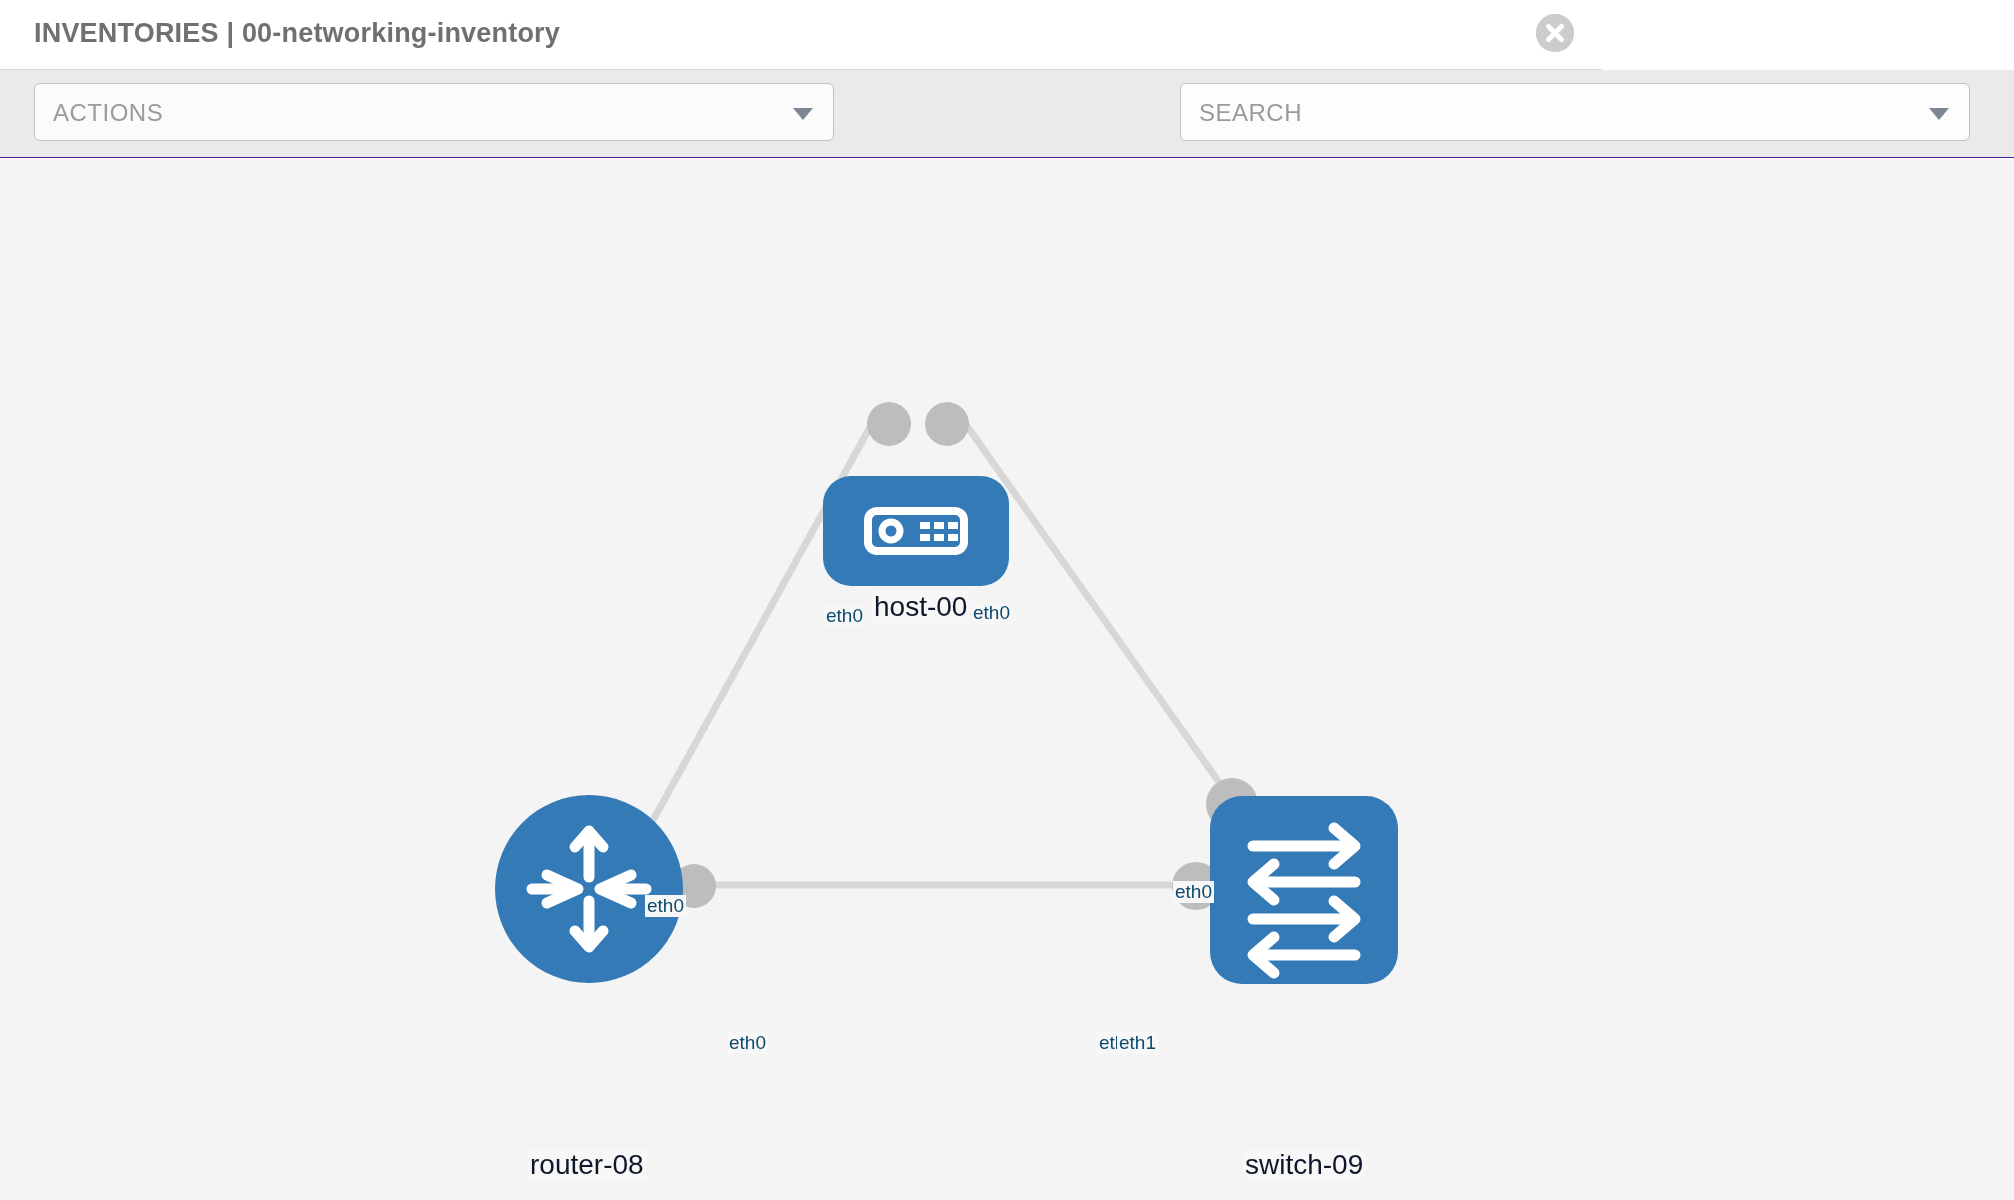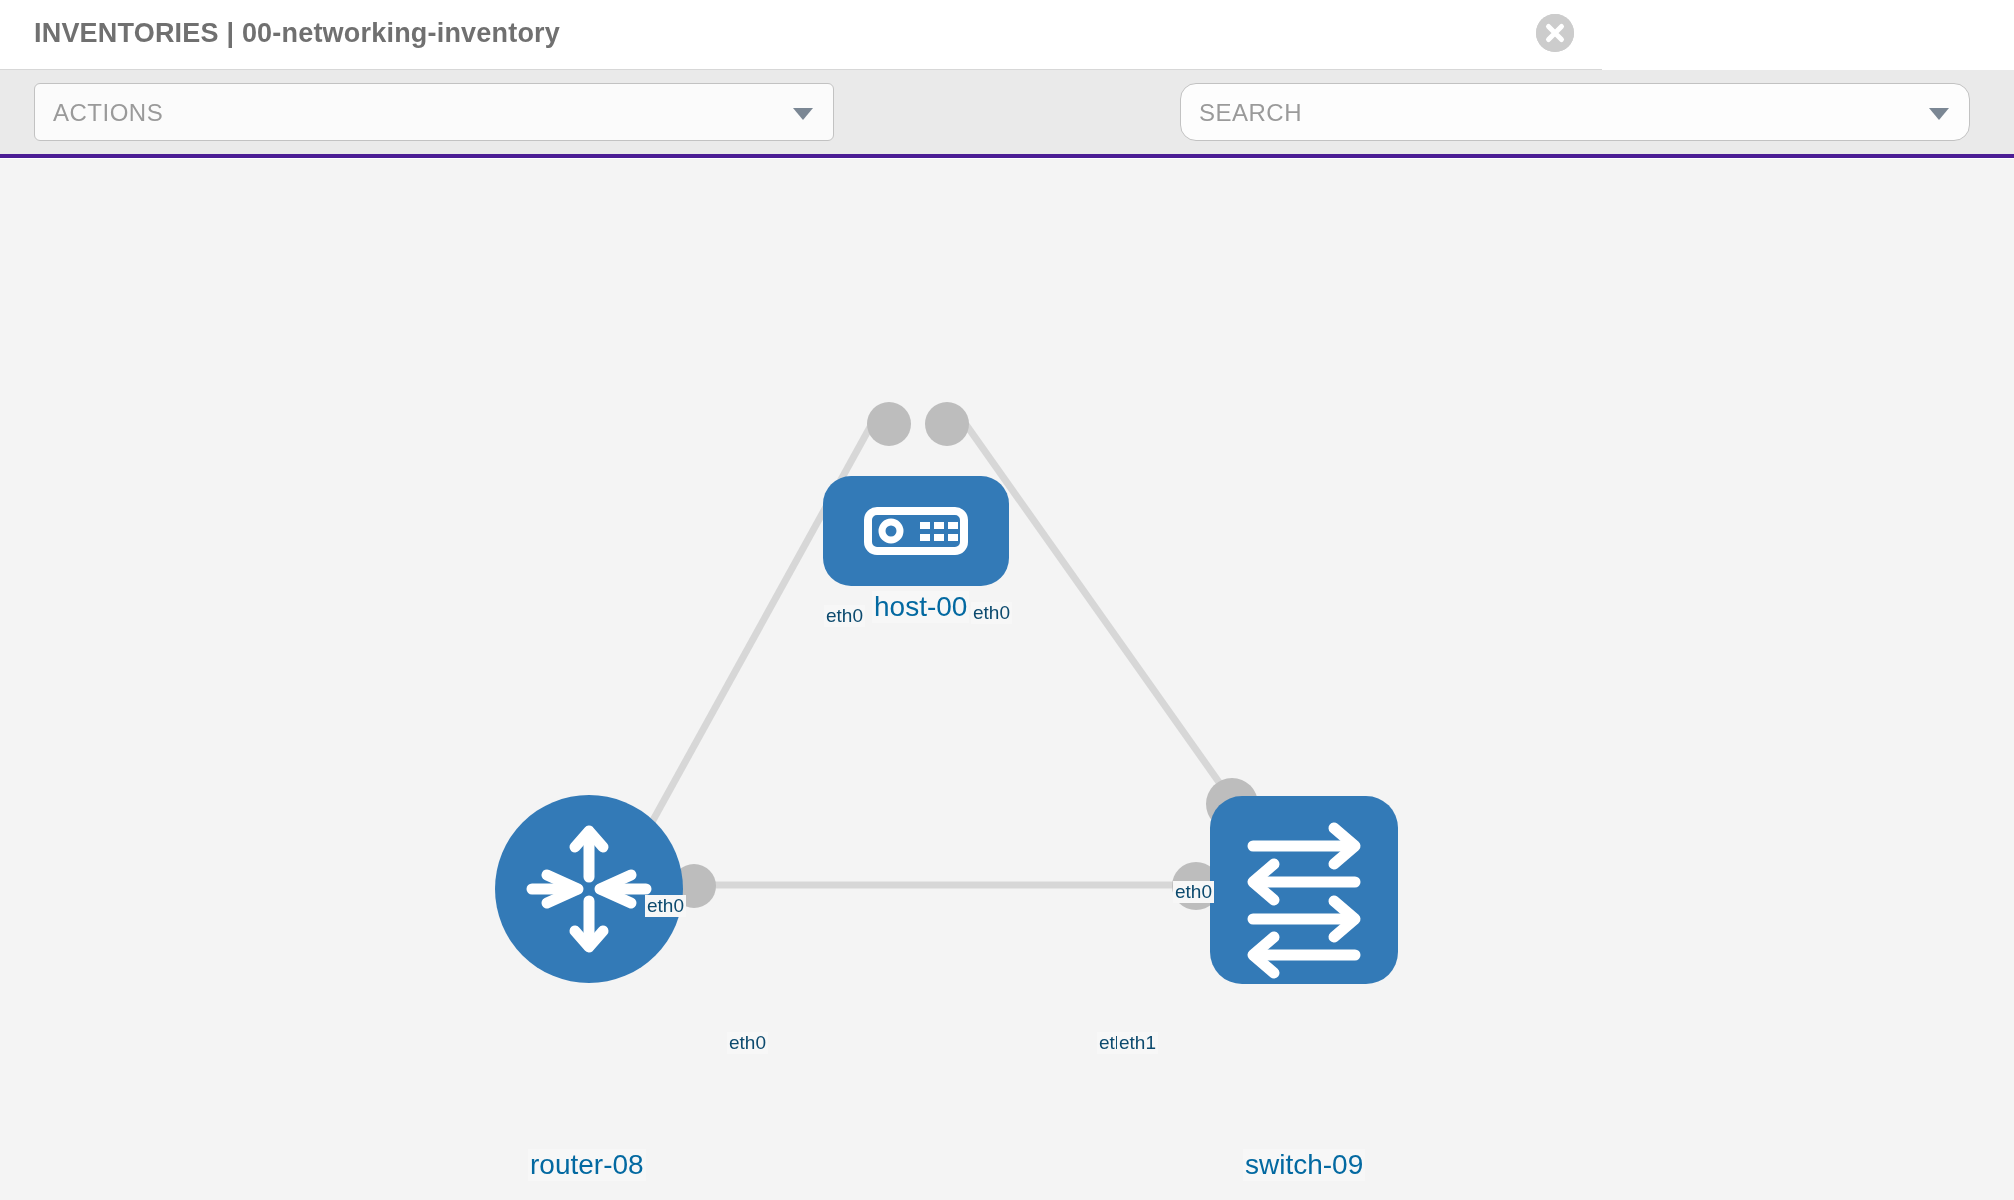--- a/index.html
+++ b/index.html
@@ -47,21 +47,21 @@
   }
   .close-btn svg { display: block; }
 
   
   .toolbar {
     position: absolute;
     left: 0; top: 70px;
     width: 2014px;
     height: 88px;
     background: #eaeaea;
-    border-bottom: 4px solid #4c1d95;
+    border-bottom: 1px solid #4c1d95;
     box-sizing: border-box;
   }
   .actions-select {
     position: absolute;
     left: 34px;
     top: 13px;
     width: 800px;
     height: 58px;
     background: #fbfbfb;
     border: 1px solid #c2c2c2;
@@ -95,21 +95,21 @@
   .tool-icon.wrench { left: 1043px; }
   .tool-icon.key    { left: 1113px; }
   .search-box {
     position: absolute;
     left: 1180px;
     top: 13px;
     width: 790px;
     height: 58px;
     background: #fdfdfd;
     border: 1px solid #c2c2c2;
-    border-radius: 16px;
+    border-radius: 6px;
     box-sizing: border-box;
   }
   .search-label {
     position: absolute;
     left: 18px;
     top: 15px;
     font-size: 24px;
     color: #9a9a9a;
     letter-spacing: 0.5px;
   }
@@ -121,21 +121,21 @@
     width: 2014px;
     height: 1041px;
     background: #f4f4f4;
     overflow: hidden;
   }
   .topology { position: absolute; left: 0; top: 0; }
 
   .node-label {
     position: absolute;
     font-size: 28px;
-    color: #0369a1;
+    color: #0f172a;
     background: #f7f7f7;
     white-space: nowrap;
     padding: 0 2px;
   }
   .edge-label {
     position: absolute;
     font-size: 19px;
     color: #0c4a6e;
     background: #f7f7f7;
     white-space: nowrap;

